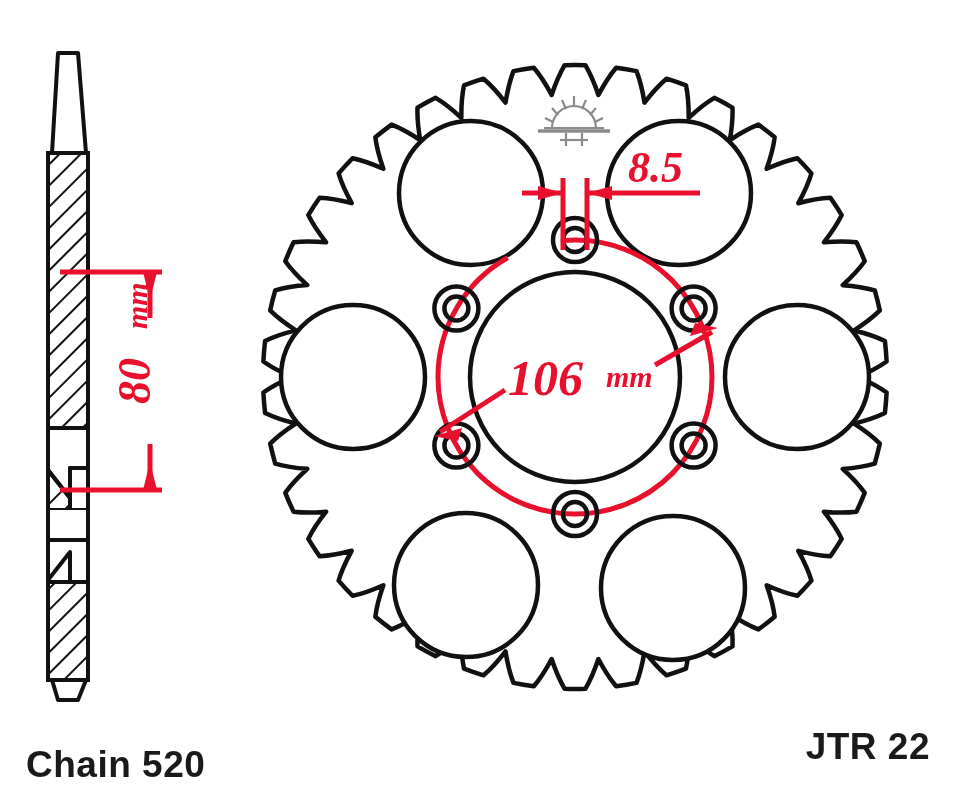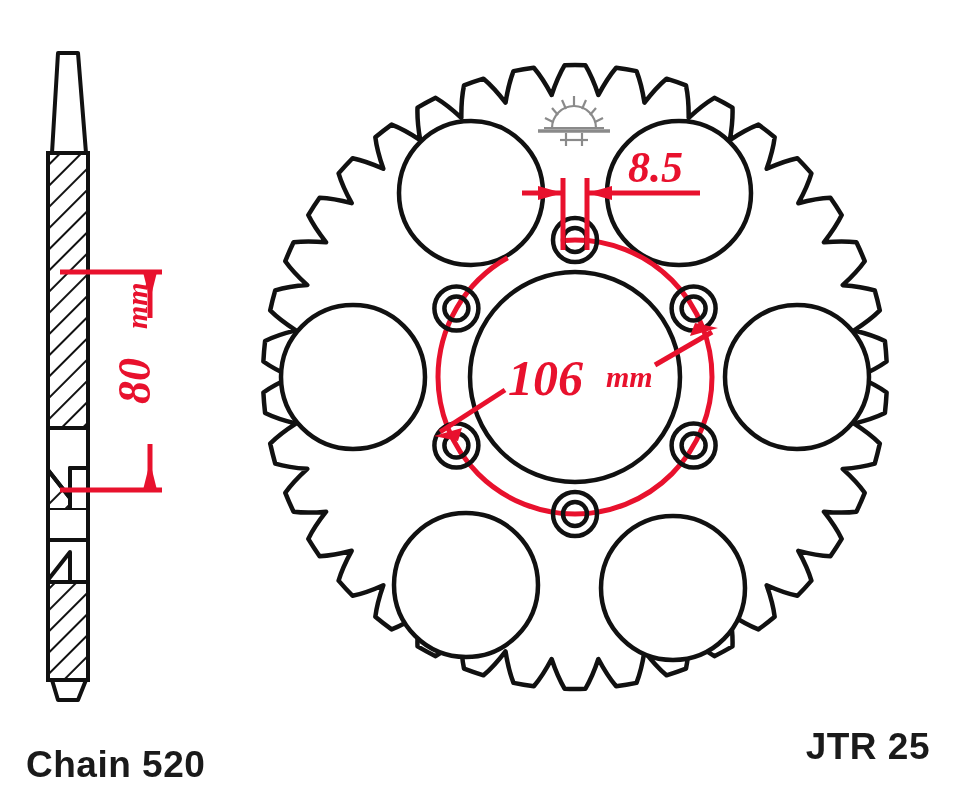--- a/index.html
+++ b/index.html
@@ -192,13 +192,13 @@
     <line x1="587" y1="193" x2="700" y2="193" stroke="#e8112d" stroke-width="5"></line>
     <polygon points="587,193 612,186 612,200" fill="#e8112d"></polygon>
 
     <text x="628" y="182" font-family="Liberation Serif, serif" font-style="italic" font-weight="bold" font-size="44" fill="#e8112d">8.5</text>
   </g>
 
 </svg>
 
 <div class="label-text" id="chain-label">Chain 520</div>
 
-<div class="label-text" id="part-label">JTR 25</div>
+<div class="label-text" id="part-label">JTR 22</div>
 
 </body></html>

